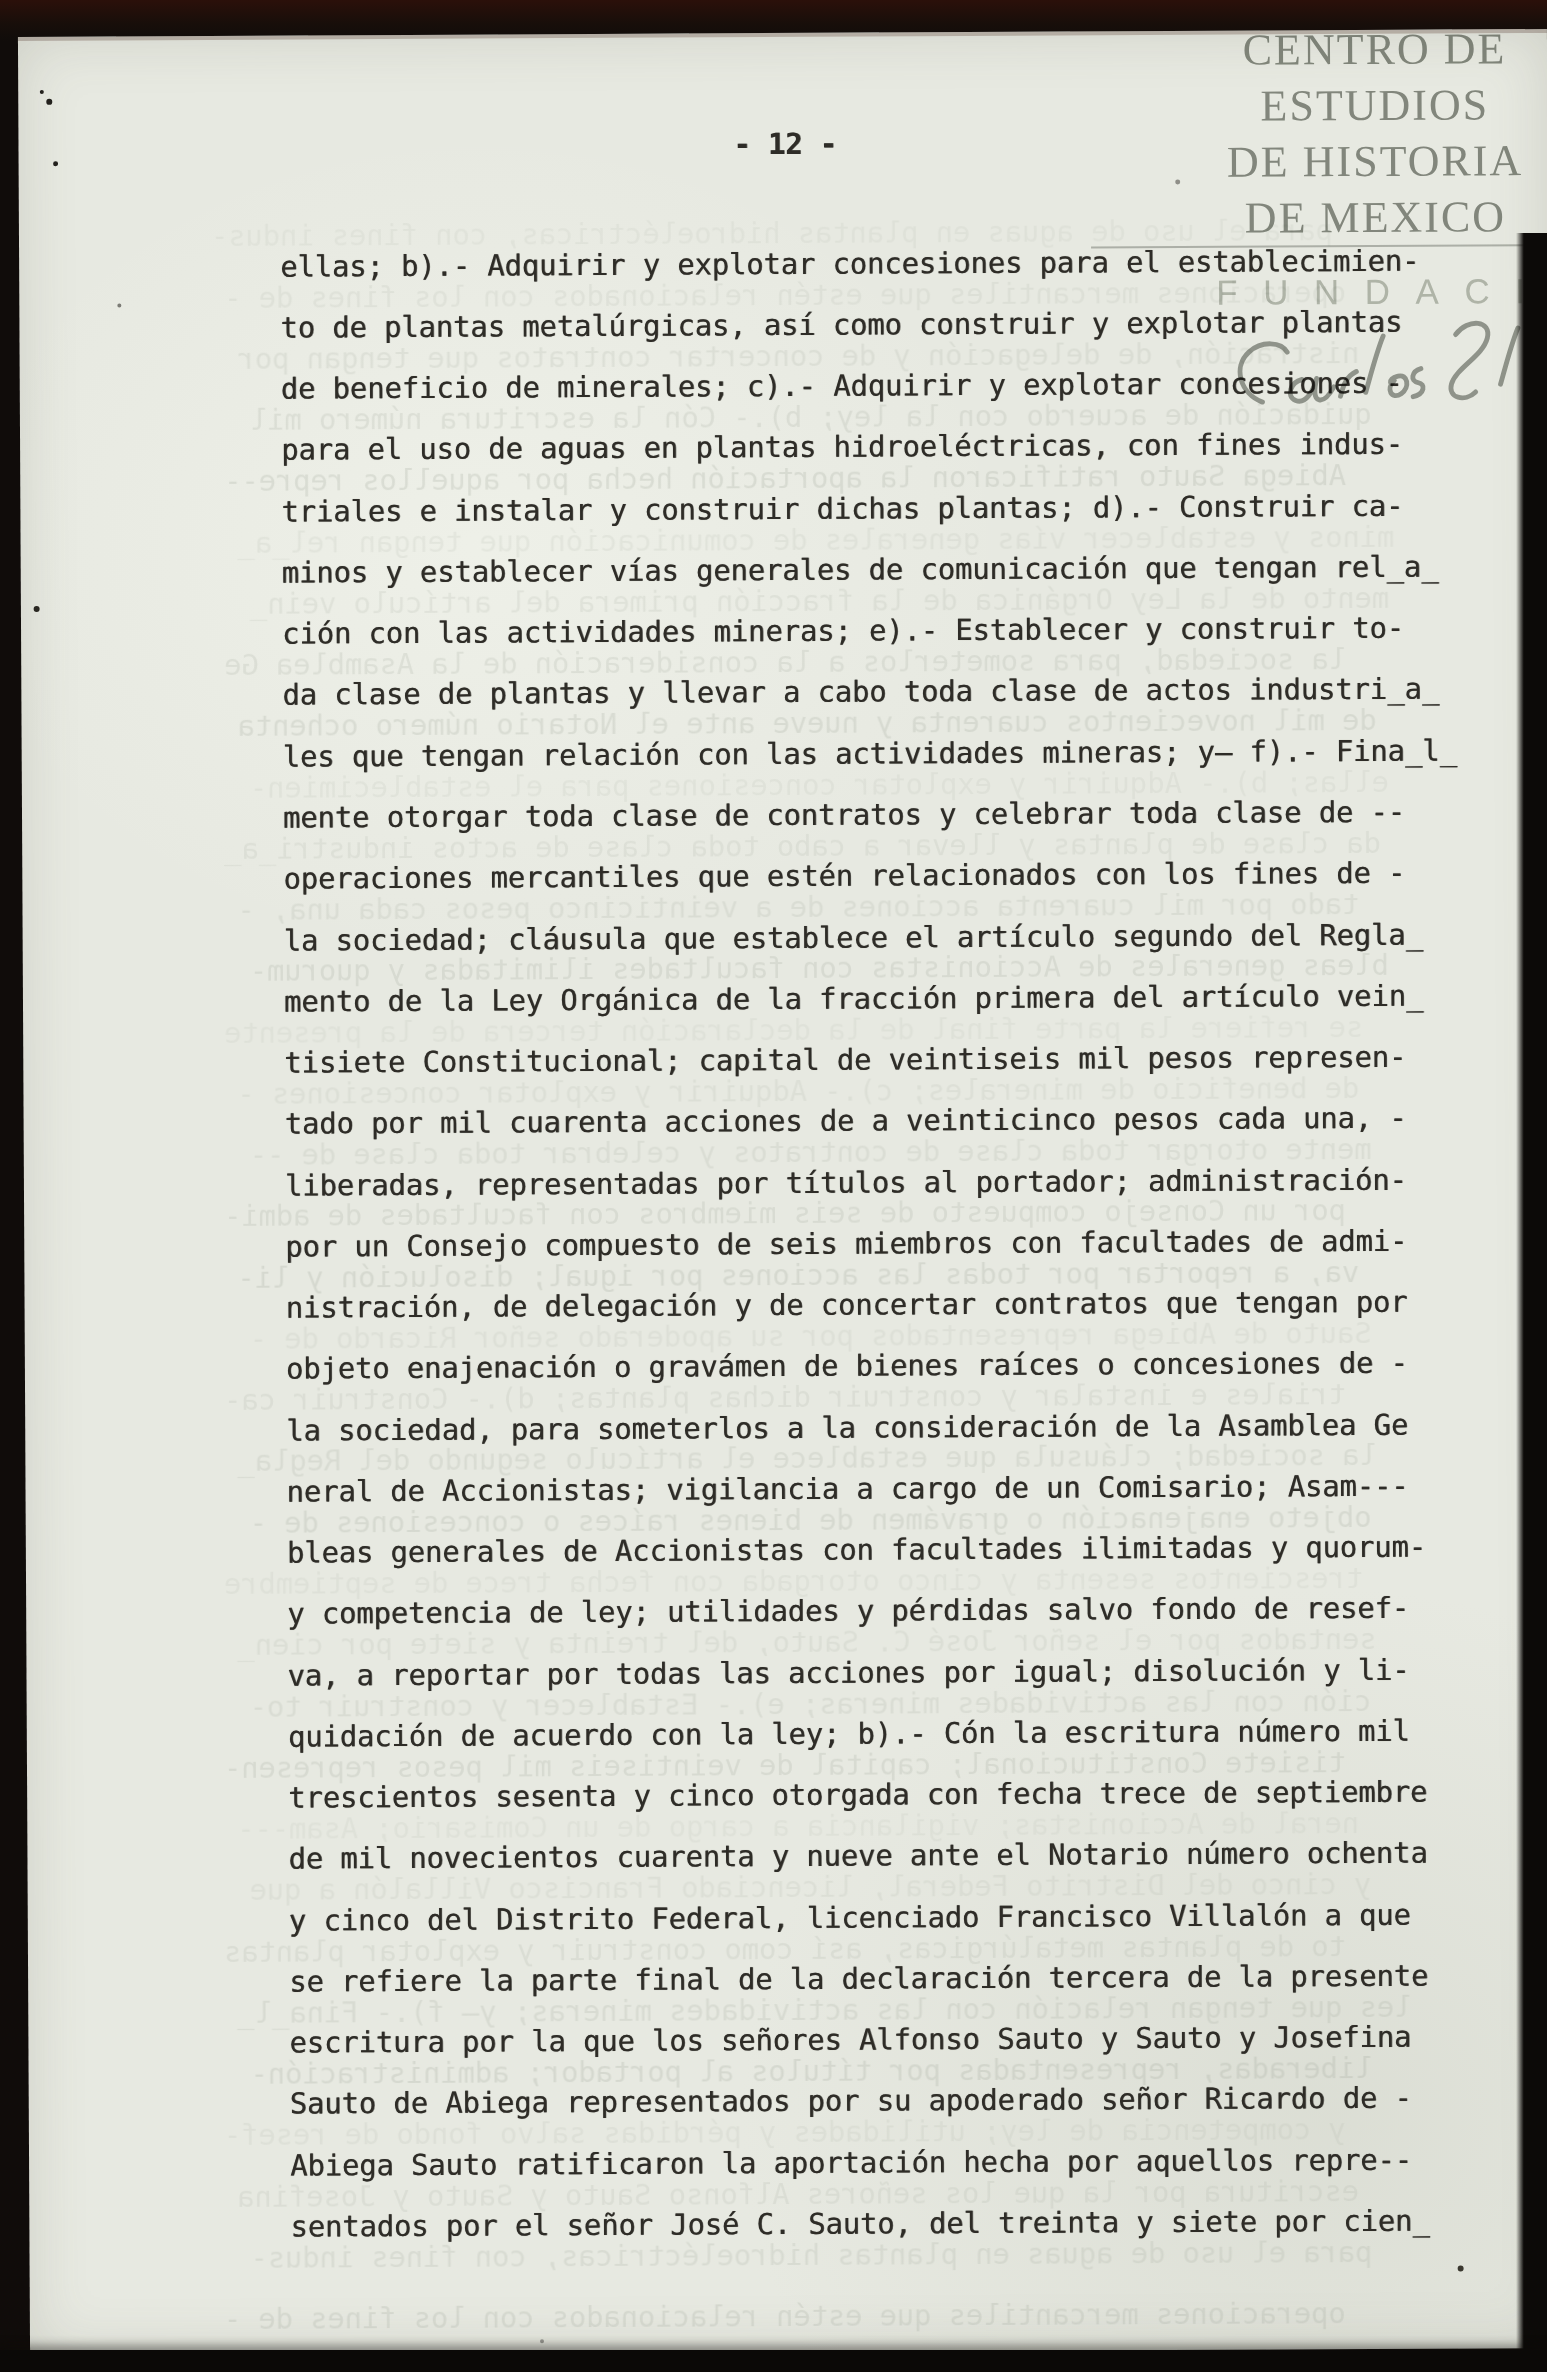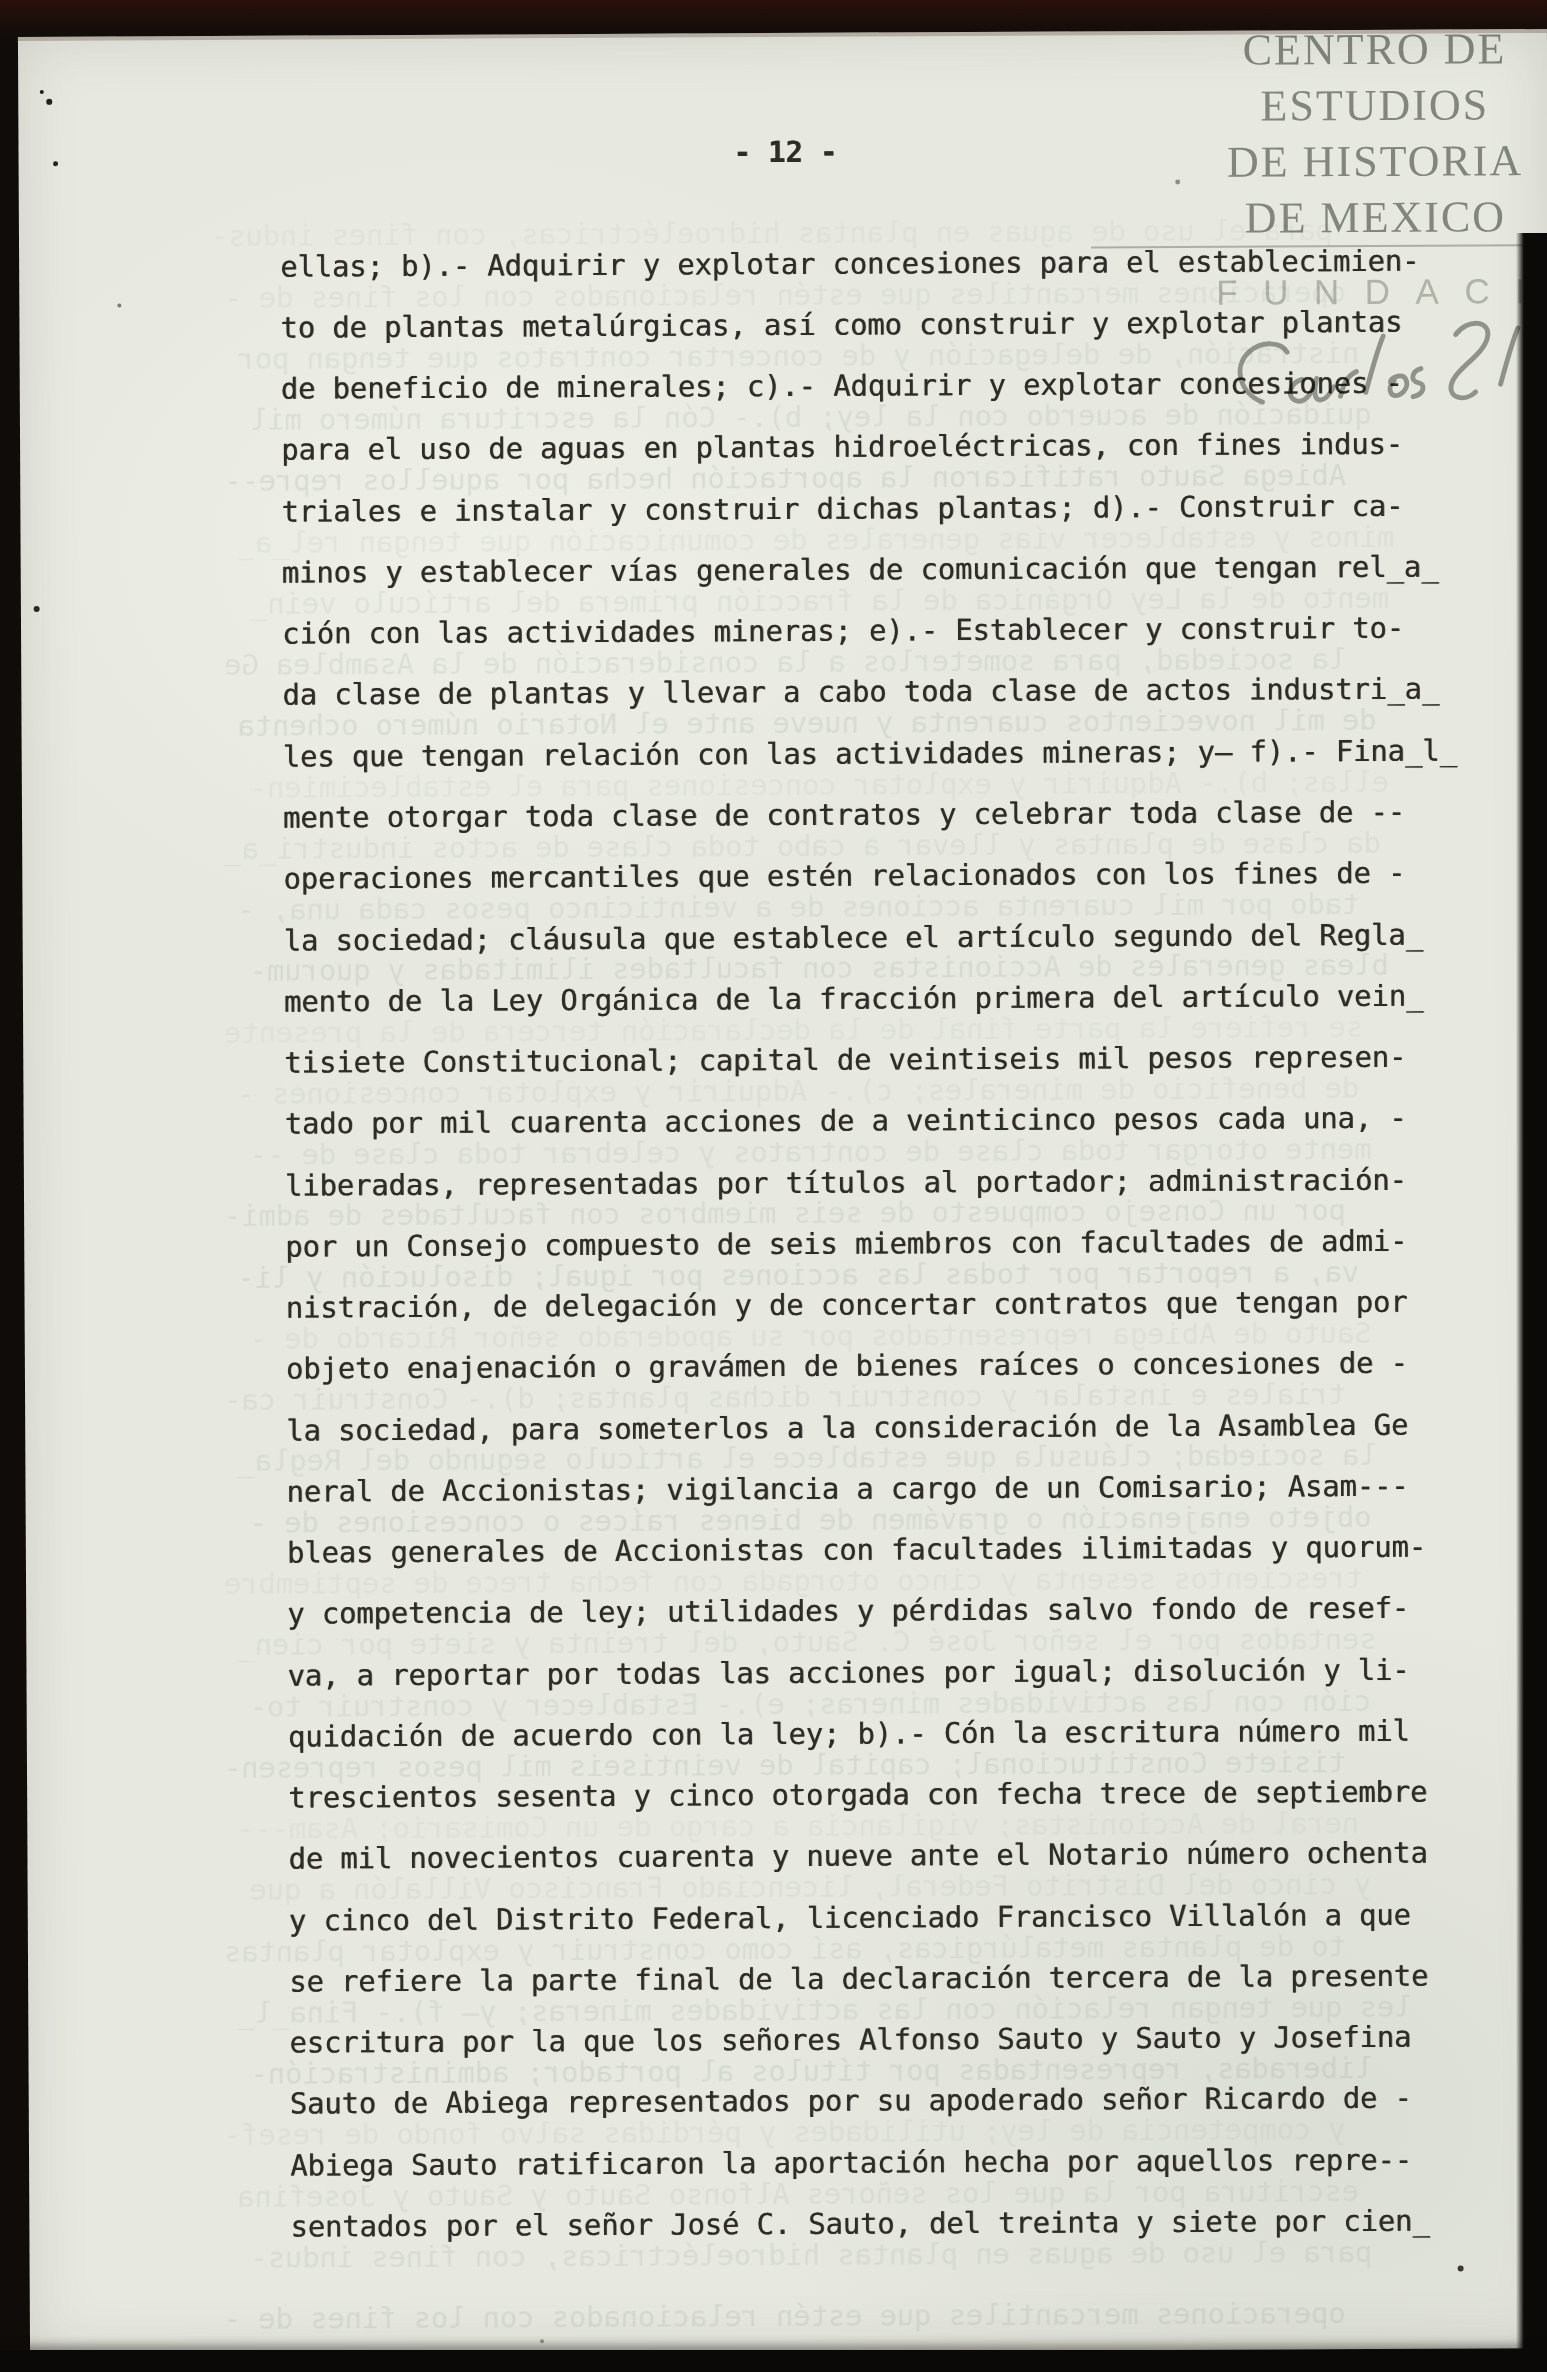--- a/index.html
+++ b/index.html
@@ -15,21 +15,20 @@
     background:
       radial-gradient(ellipse 882px 686px at 30% 22%, rgba(244,246,238,.55) 0%, rgba(244,246,238,0) 60%),
       radial-gradient(ellipse 980px 882px at 85% 90%, rgba(208,211,200,.5) 0%, rgba(208,211,200,0) 60%),
       #e7e9e1;
     box-shadow: inset 0 0 59px rgba(90,88,70,.18), inset 0 3.9px 0 rgba(64,28,18,.25);
   }
   .pagenum{
     position:absolute;left:715px;top:94px;font-size:29px;letter-spacing:-0.2px;
     color:var(--ink);font-weight:bold;white-space:pre;
     text-shadow:0.7px 0 0 rgba(40,38,34,.6);
-    margin-top:8px;
   }
   .tline{
     position:absolute;left:261px;white-space:pre;font-size:29px;letter-spacing:-0.2px;
     color:var(--ink);
     text-shadow:0.6px 0 0 rgba(40,38,34,.55), 0 0 1px rgba(40,38,34,.28);
   }
   .bline{
     position:absolute;white-space:pre;font-size:29px;letter-spacing:-0.2px;
     color:var(--bleed);transform:scaleX(-1);transform-origin:50% 50%;
     filter:blur(0.7px);pointer-events:none;

